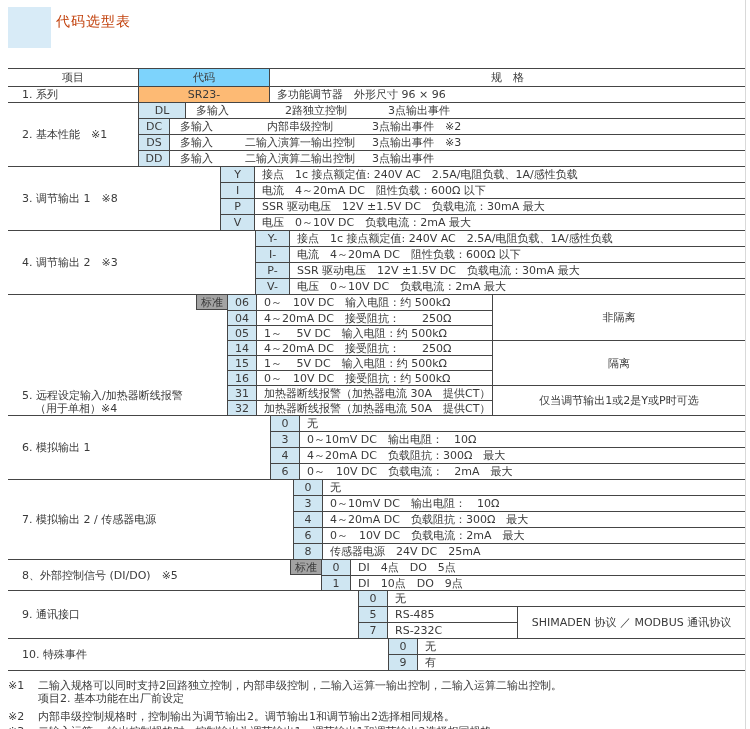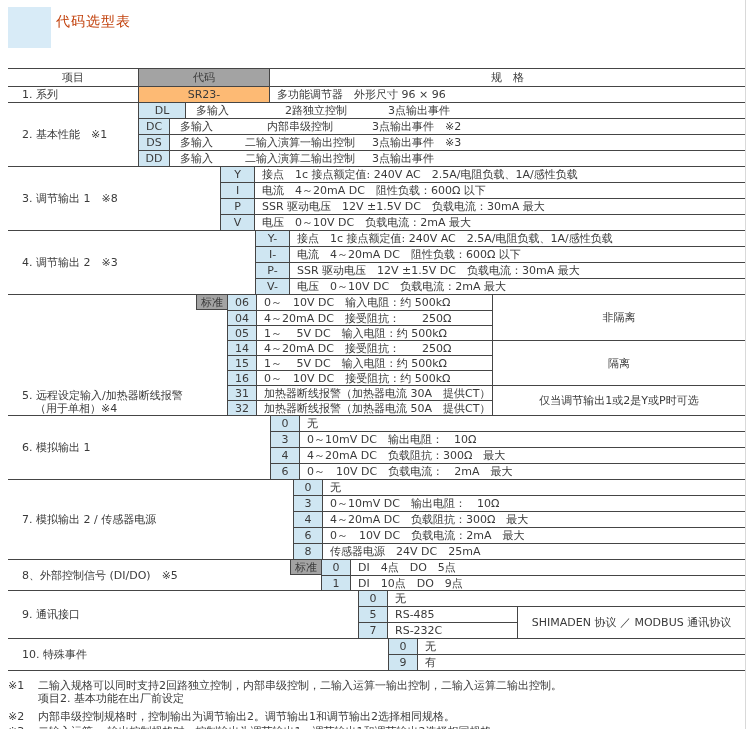--- a/index.html
+++ b/index.html
@@ -38,21 +38,21 @@
   .sub{display:flex;flex:none;}
   .subc{flex:1;display:flex;flex-direction:column;min-width:0;}
   .sub .subc .sr + .sr .bd{border-top:1px solid #454545;}
   .sub + .sub .subc .sr:first-child .bd{border-top:1px solid #454545;}
   .sub + .sub .note{border-top:1px solid #454545;}
 
   .r9sub{display:flex;flex:none;border-top:1px solid #454545;}
   .r9sub .subc .sr + .sr{border-top:1px solid #454545;}
 
   .hc{display:flex;align-items:center;justify-content:center;box-sizing:border-box;height:17px;}
-  .hcode{background:#a3a3a3;border-left:1px solid #454545;border-right:1px solid #454545;}
+  .hcode{background:#7dd3fc;border-left:1px solid #454545;border-right:1px solid #454545;}
 
   .c1{display:inline-block;width:58px;flex:none;}
   .c2{display:inline-block;width:124px;flex:none;text-align:center;}
   .c3{display:inline-block;flex:1;padding-left:10px;}
 
   .gl2{flex-direction:column;align-items:flex-start;justify-content:flex-end;line-height:13px;}
   .gl2 .l2{padding-left:13px;}
 
   
   .fns{margin:8px 0 0 8px;font-size:11px;}

